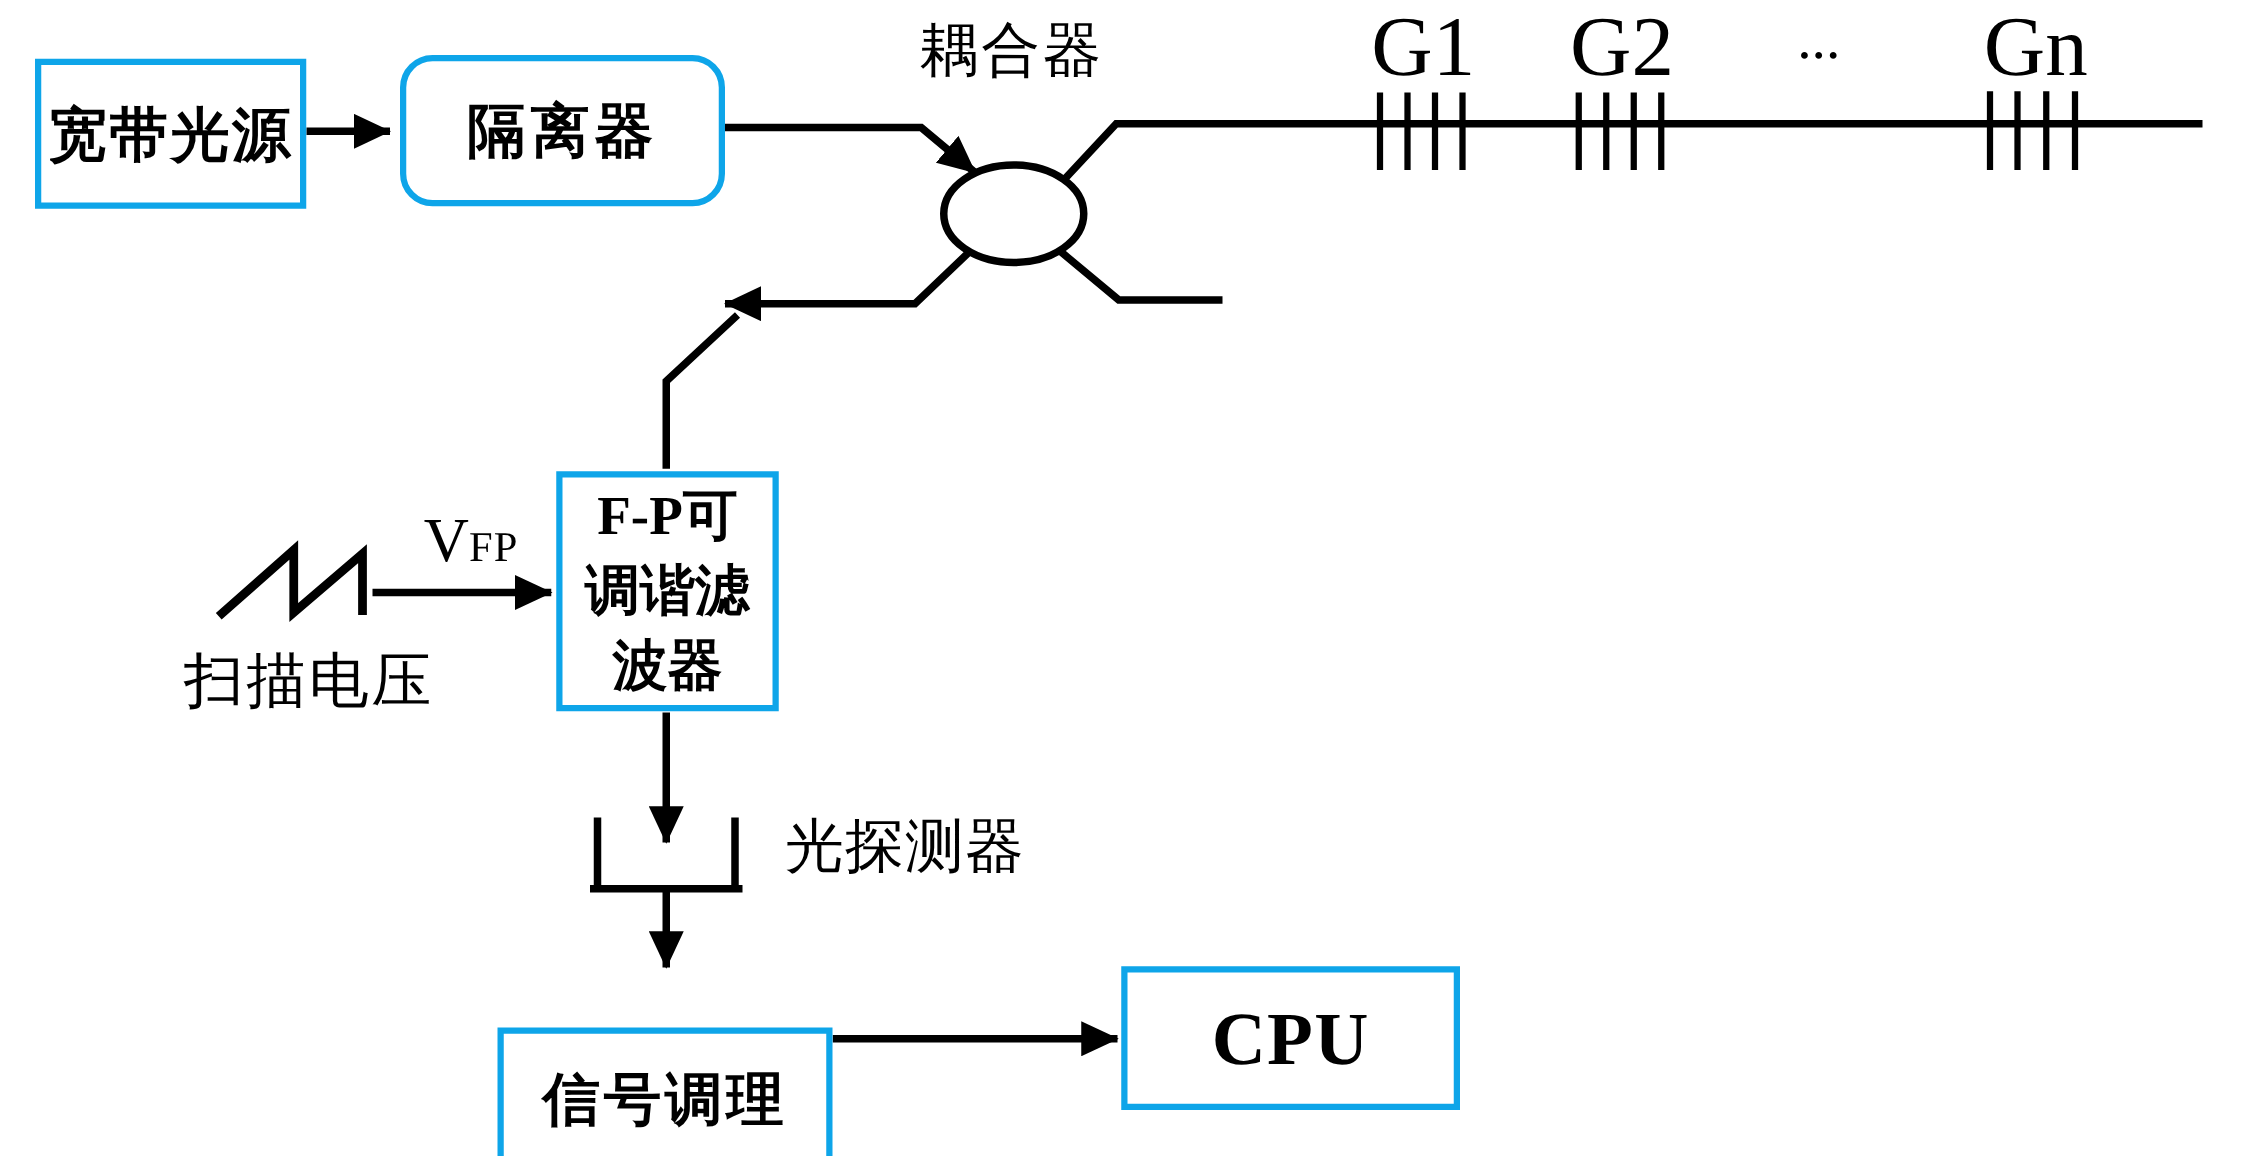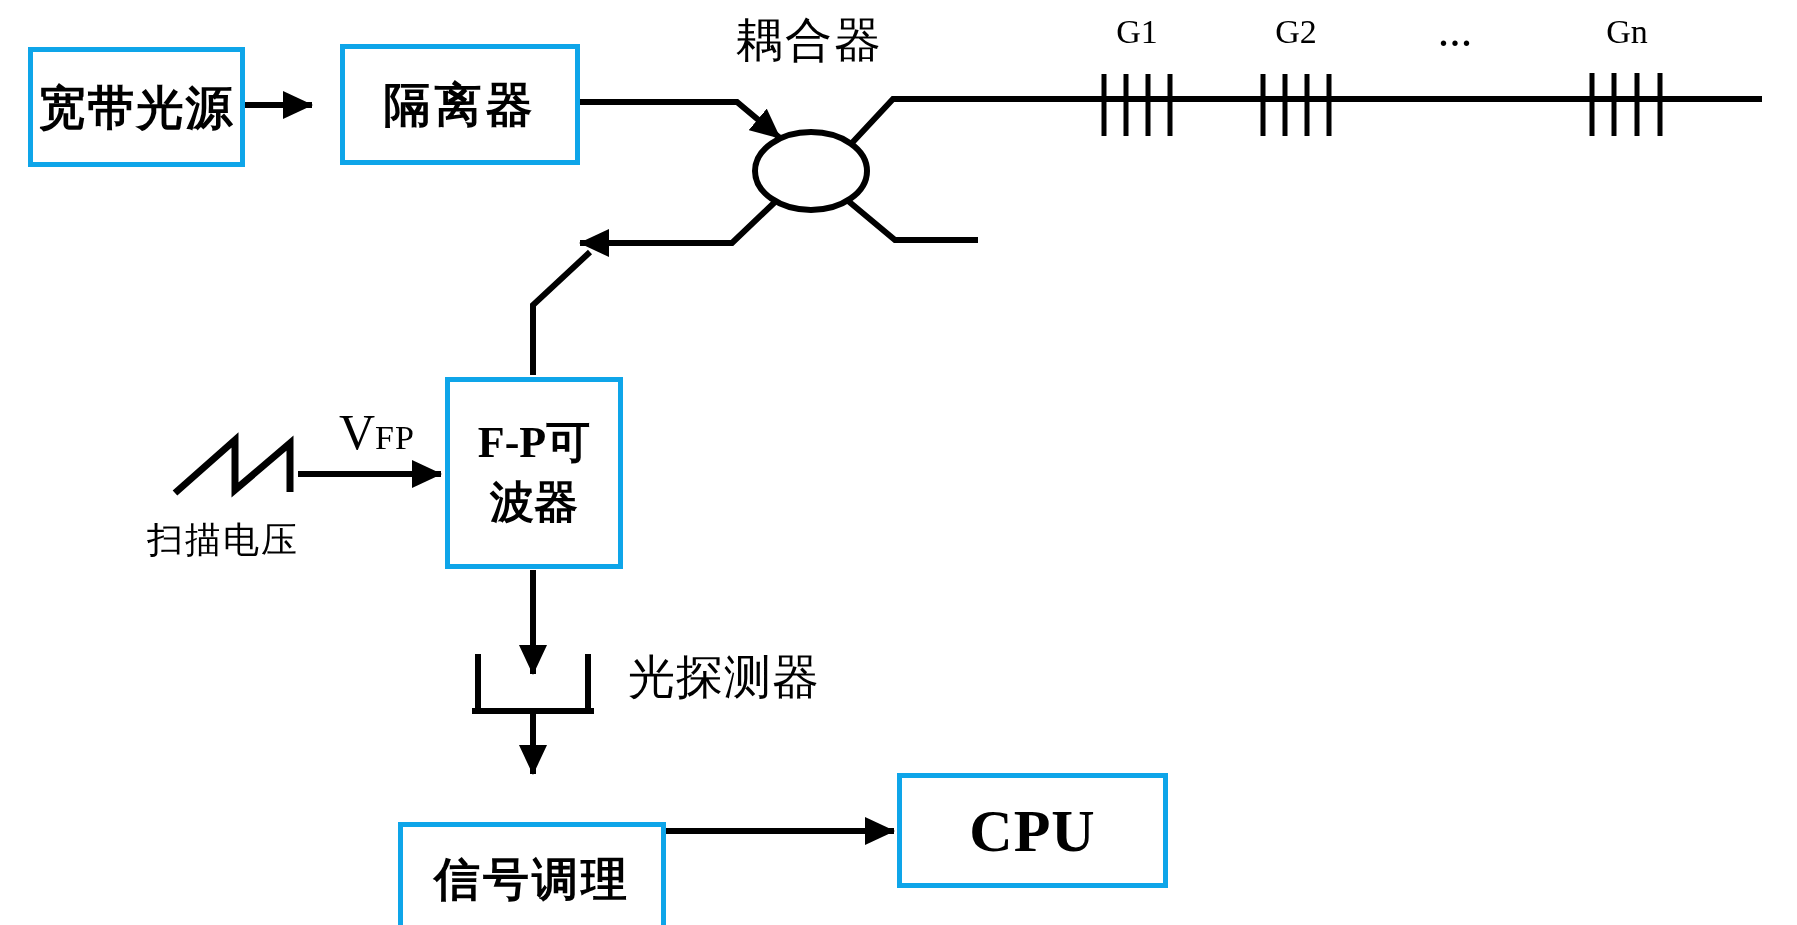--- a/index.html
+++ b/index.html
@@ -16,38 +16,38 @@
     position:absolute;
     box-sizing:border-box;
     border:5px solid #0ea5e9;
     background:#fff;
     display:flex;align-items:center;justify-content:center;
     font-weight:bold;
     text-align:center;
     line-height:1;
   }
   .box-source{left:28px;top:47px;width:217px;height:120px;font-size:47px;letter-spacing:2px;}
-  .box-isolator{left:340px;top:44px;width:240px;height:121px;font-size:47px;letter-spacing:4px;}
+  .box-isolator{left:320px;top:44px;width:260px;height:121px;font-size:47px;letter-spacing:4px;border-radius:26px;}
   .box-filter{
     left:445px;top:377px;width:178px;height:192px;
     flex-direction:column;font-size:44px;
     font-family:"Liberation Serif","Liberation Sans",serif;
   }
   .box-filter .fline{display:block;line-height:60px;}
   .box-signal{left:398px;top:777px;width:268px;height:114px;font-size:46px;letter-spacing:3px;margin-top:45px;}
   .box-cpu{
     left:897px;top:773px;width:271px;height:115px;font-size:60px;
     font-family:"Liberation Serif",serif;letter-spacing:1px;
   }
   .lbl{position:absolute;font-weight:normal;line-height:1;white-space:nowrap;}
   .lbl-coupler{left:736px;top:16px;font-size:47px;letter-spacing:2px;}
-  .lbl-scan{left:147px;top:522px;font-size:36px;letter-spacing:2px;}
+  .lbl-scan{left:147px;top:522px;font-size:48px;letter-spacing:2px;}
   .lbl-detector{left:628px;top:653px;font-size:47px;letter-spacing:1px;}
   .serif{font-family:"Liberation Serif",serif;}
-  .lbl-g{font-size:34px;width:80px;text-align:center;top:15px;}
+  .lbl-g{font-size:68px;width:80px;text-align:center;top:3px;}
   .lbl-g1{left:1097px;}
   .lbl-g2{left:1256px;}
   .lbl-dots{left:1415px;top:8px;font-size:46px;width:80px;text-align:center;}
   .lbl-gn{left:1587px;}
   .lbl-vfp{left:339px;top:407px;font-size:50px;}
   .lbl-vfp .sub{font-size:34px;letter-spacing:1px;}
 </style>
 </head>
 <body>
 
@@ -110,20 +110,21 @@
   <div class="box box-source">
     <span>宽带光源</span>
   </div>
 
   <div class="box box-isolator">
     <span>隔离器</span>
   </div>
 
   <div class="box box-filter">
     <span class="fline">F-P可</span>
+    <span class="fline">调谐滤</span>
     <span class="fline">波器</span>
   </div>
 
   <div class="box box-signal">
     <span>信号调理</span>
   </div>
 
   <div class="box box-cpu">
     <span>CPU</span>
   </div>

